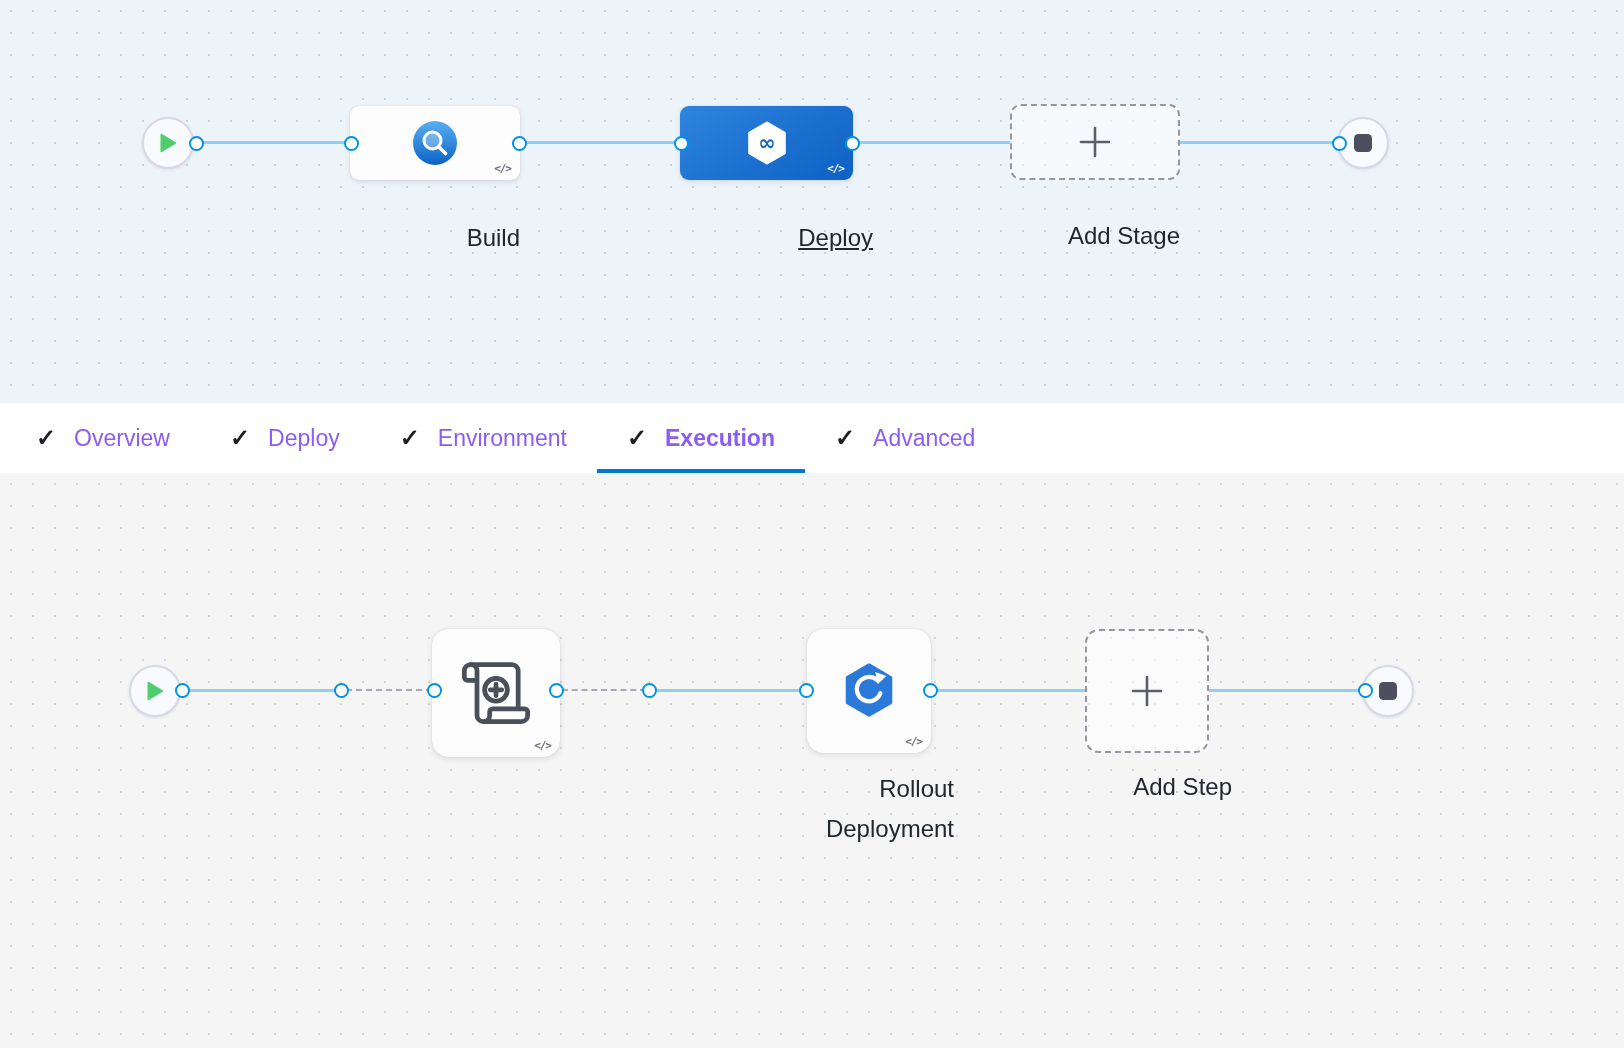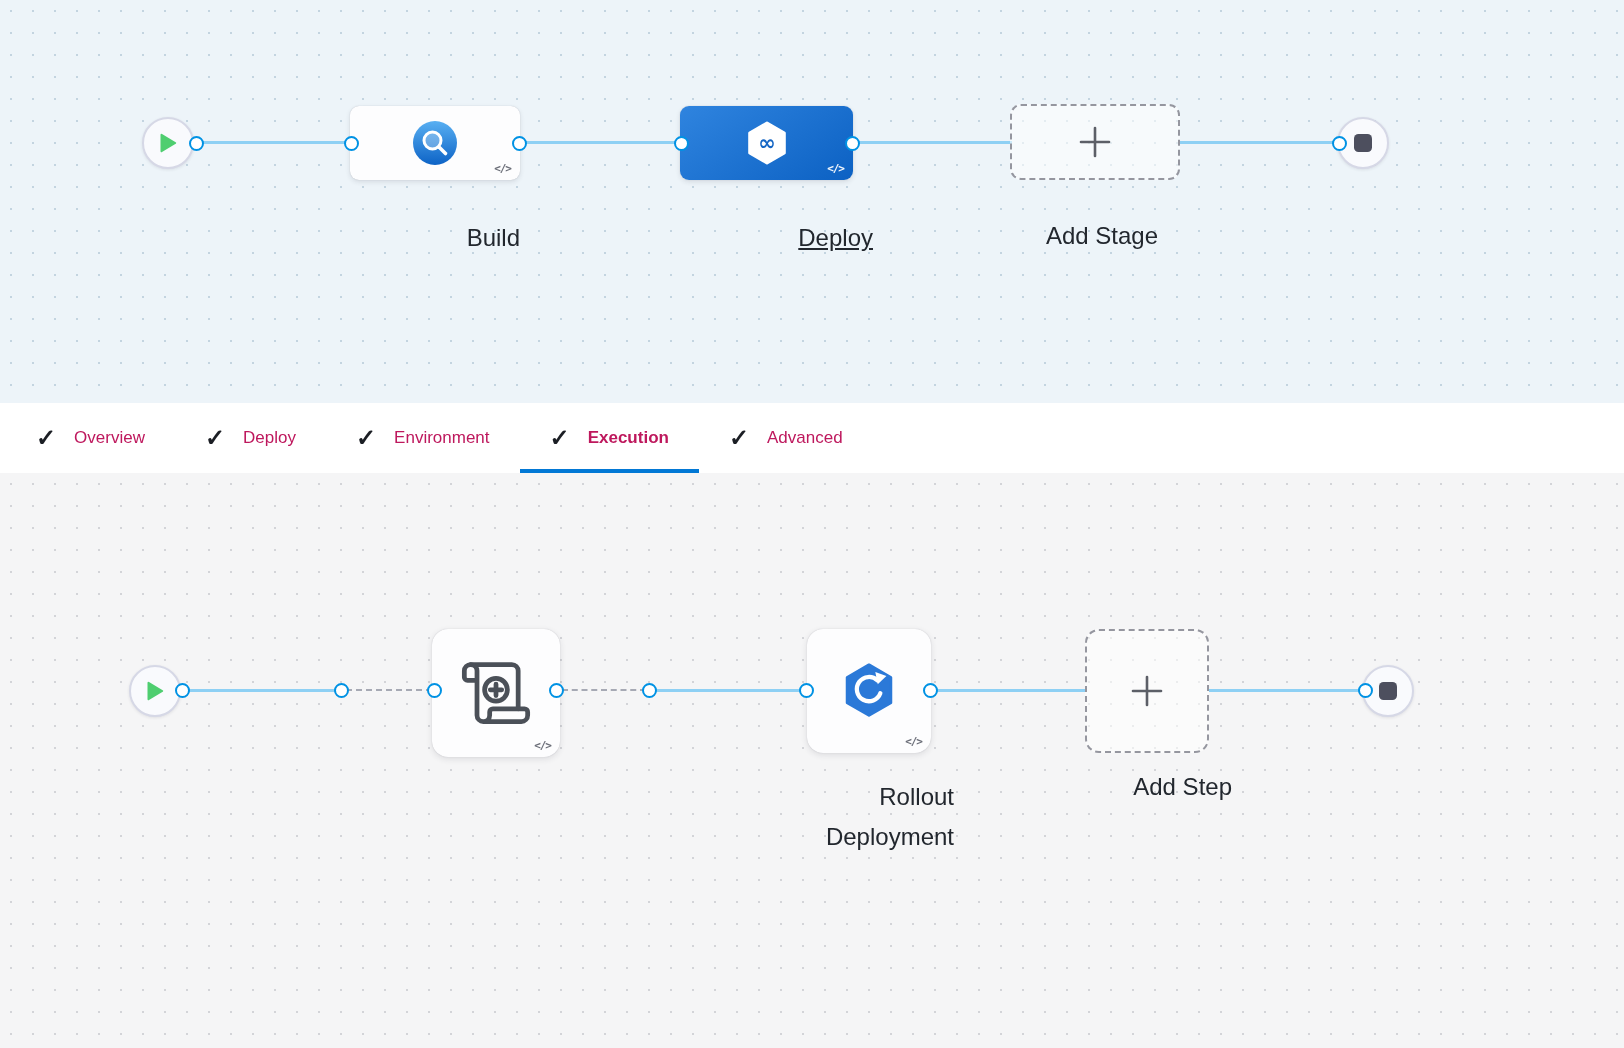--- a/index.html
+++ b/index.html
@@ -24,21 +24,21 @@
     background-size: 22px 22px;
   }
   
   .tabbar {
     position: absolute; top: 403px; left: 0; width: 1624px; height: 70px;
     background: #ffffff; display: flex; align-items: stretch; padding-left: 6px;
     z-index: 4;
   }
   .tab { display: flex; align-items: center; gap: 18px; padding: 0 30px; cursor: pointer; }
   .tab .check { font-size: 24px; font-weight: 700; color: #1b1e24; line-height: 1; }
-  .tab .tab-label { font-size: 17px; color: #be185d; }
+  .tab .tab-label { font-size: 23px; color: #8b5cf6; }
   .tab.active { box-shadow: inset 0 -4px 0 #0278d5; }
   .tab.active .tab-label { font-weight: 700; }
   
   .conn { position: absolute; height: 0; border-top: 3px solid #8ed0f4; z-index: 1; }
   .conn.dashed { border-top: 2.5px dashed #a6a9b4; }
   .port {
     position: absolute; width: 15px; height: 15px; border-radius: 50%;
     background: #fff; border: 2.5px solid #0092e4; z-index: 3;
   }
   .round-node {
@@ -136,21 +136,21 @@
   </div>
   <div class="port" style="left:845px; top:136px;"></div>
   <div class="node-label" style="left:700px; top:218px; width:173px;text-decoration:underline;">Deploy</div>
 
   <div class="add-node" style="left:1010px; top:104px; width:170px; height:76px;">
     <svg width="34" height="34" viewBox="0 0 34 34">
       <line x1="17" y1="3" x2="17" y2="31" stroke="#5c5f67" stroke-width="2.6" stroke-linecap="round"></line>
       <line x1="3" y1="17" x2="31" y2="17" stroke="#5c5f67" stroke-width="2.6" stroke-linecap="round"></line>
     </svg>
   </div>
-  <div class="node-label" style="left:988px; top:216px; width:170px;">Add Stage</div>
+  <div class="node-label" style="left:1010px; top:216px; width:170px;">Add Stage</div>
 
   <div class="port" style="left:1332px; top:136px;"></div>
   <div class="round-node" style="left:1337px; top:117px;">
     <svg width="20" height="20" viewBox="0 0 20 20">
       <rect x="1" y="1" width="18" height="18" rx="4.5" fill="#4d4f5e"></rect>
     </svg>
   </div>
 </div>
 
 <div class="tabbar">
@@ -211,21 +211,21 @@
   <div class="port" style="left:799px; top:210px;"></div>
   <div class="step-node" style="left:807px; top:156px;">
     <svg viewBox="0 0 64 64" width="62" height="62">
       <path d="M32 5 L54.5 18 V44 L32 57 L9.5 44 V18 Z" fill="#2b79d8" stroke="#2b79d8" stroke-width="3" stroke-linejoin="round"></path>
       <path d="M40.8 21.2 A12.5 12.5 0 1 0 43.7 34.3" stroke="#ffffff" stroke-width="4.4" fill="none" stroke-linecap="round"></path>
       <path d="M38.5 12.5 L50 16.5 L41 25 Z" fill="#ffffff"></path>
     </svg>
     <span class="code-glyph">&lt;/&gt;</span>
   </div>
   <div class="port" style="left:923px; top:210px;"></div>
-  <div class="node-label" style="left:784px; top:304px; width:170px;">Rollout Deployment</div>
+  <div class="node-label" style="left:784px; top:296px; width:170px;">Rollout Deployment</div>
 
   <div class="add-node" style="left:1085px; top:156px; width:124px; height:124px; border-radius:14px;">
     <svg width="34" height="34" viewBox="0 0 34 34">
       <line x1="17" y1="3" x2="17" y2="31" stroke="#5c5f67" stroke-width="2.6" stroke-linecap="round"></line>
       <line x1="3" y1="17" x2="31" y2="17" stroke="#5c5f67" stroke-width="2.6" stroke-linecap="round"></line>
     </svg>
   </div>
   <div class="node-label" style="left:1062px; top:294px; width:170px;">Add Step</div>
 
   <div class="port" style="left:1358px; top:210px;"></div>

